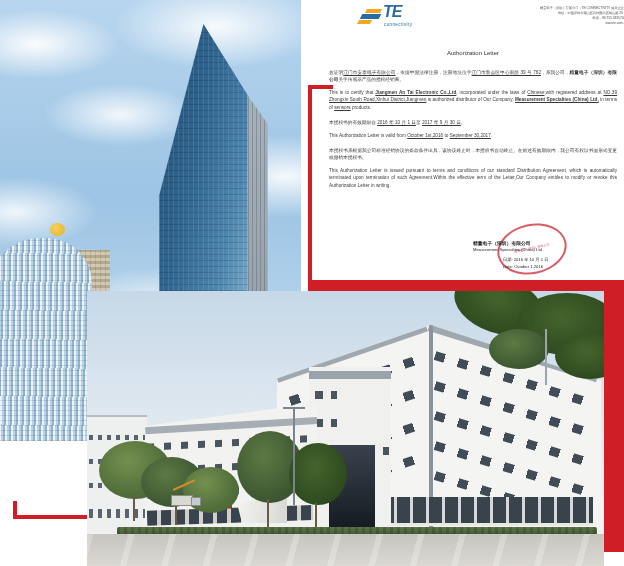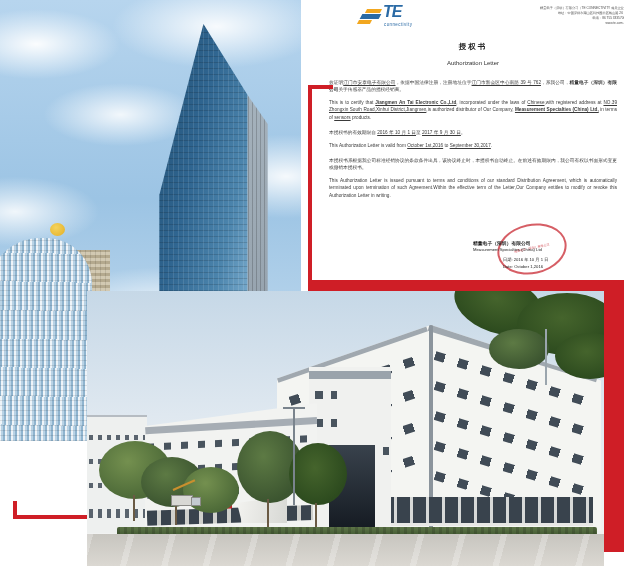--- a/index.html
+++ b/index.html
@@ -191,21 +191,20 @@
       <div class="te-tag">connectivity</div>
     </div>
     <div class="lh-contact">
       <div>精量电子（深圳）有限公司（TE CONNECTIVITY 成员企业）</div>
       <div>地址：中国深圳市南山区科技园北区朗山路 26 号</div>
       <div>电话：86 755 33357068</div>
       <div>www.te.com.cn</div>
     </div>
 
     <div class="letter-body">
-      <div class="t-cn">授权书</div>
       <div class="t-en">Authorization Letter</div>
       <p class="para p1"><span>兹证明</span><span class="u">江门市安泰电子有限公司</span><span>，依据中国法律注册，注册地址位于</span><span class="u">江门市新会区中心南路 39 号 762</span><span>，系我公司，</span><span class="b">精量电子（深圳）有限公司</span><span>关于传感器产品的授权经销商。</span></p>
       <p class="para mt5"><span>This is to certify that </span><span class="u b">Jiangmen An Tai Electronic Co.,Ltd</span><span>, incorporated under the laws of </span><span class="u">Chinese</span><span>,with registered address at </span><span class="u">NO.39 Zhongxin South Road,Xinhui District,Jiangmen</span><span>,is authorized distributor of Our Company, </span><span class="u b">Measurement Specialties (China) Ltd,</span><span> in terms of </span><span class="u">sensors</span><span> products.</span></p>
       <p class="para mt8"><span>本授权书的有效期限自 </span><span class="u">2016 年 10 月 1 日</span><span>至 </span><span class="u">2017 年 9 月 30 日</span><span>。</span></p>
       <p class="para mt5"><span>This Authorization Letter is valid from </span><span class="u">October 1st,2016</span><span> to </span><span class="u">September 30,2017</span><span>.</span></p>
       <p class="para mt8"><span>本授权书系根据我公司标准经销协议的条款条件出具，该协议终止时，本授权书自动终止。在前述有效期限内，我公司有权以书面形式变更或撤销本授权书。</span></p>
       <p class="para mt5"><span>This Authorization Letter is issued pursuant to terms and conditions of our standard Distribution Agreement, which is automatically terminated upon termination of such Agreement.Within the effective term of the Letter,Our Company entitles to modify or revoke this Authorization Letter in writing.</span></p>
     </div>
 
     <div class="stamp">精量电子（深圳）有限公司</div>

